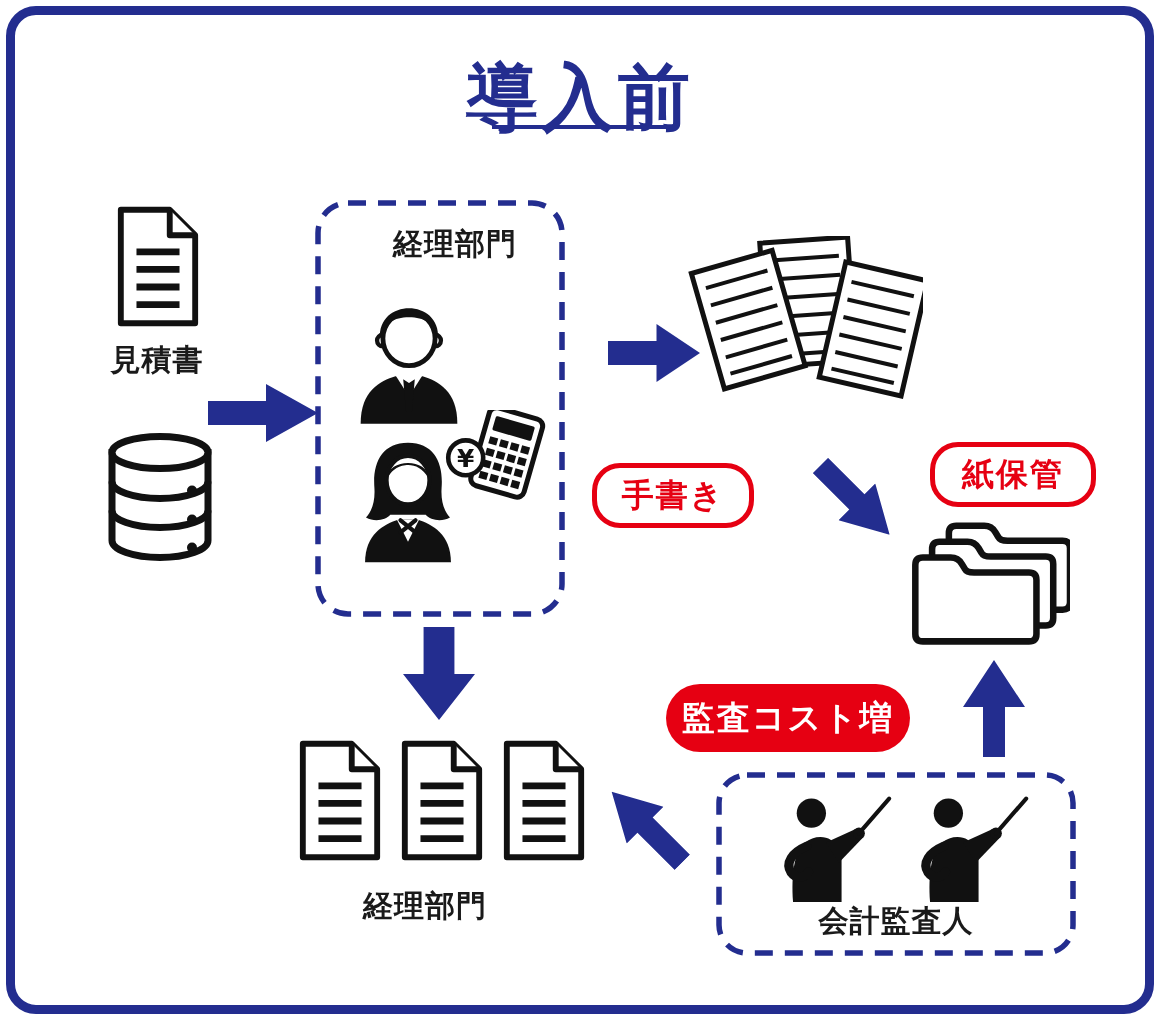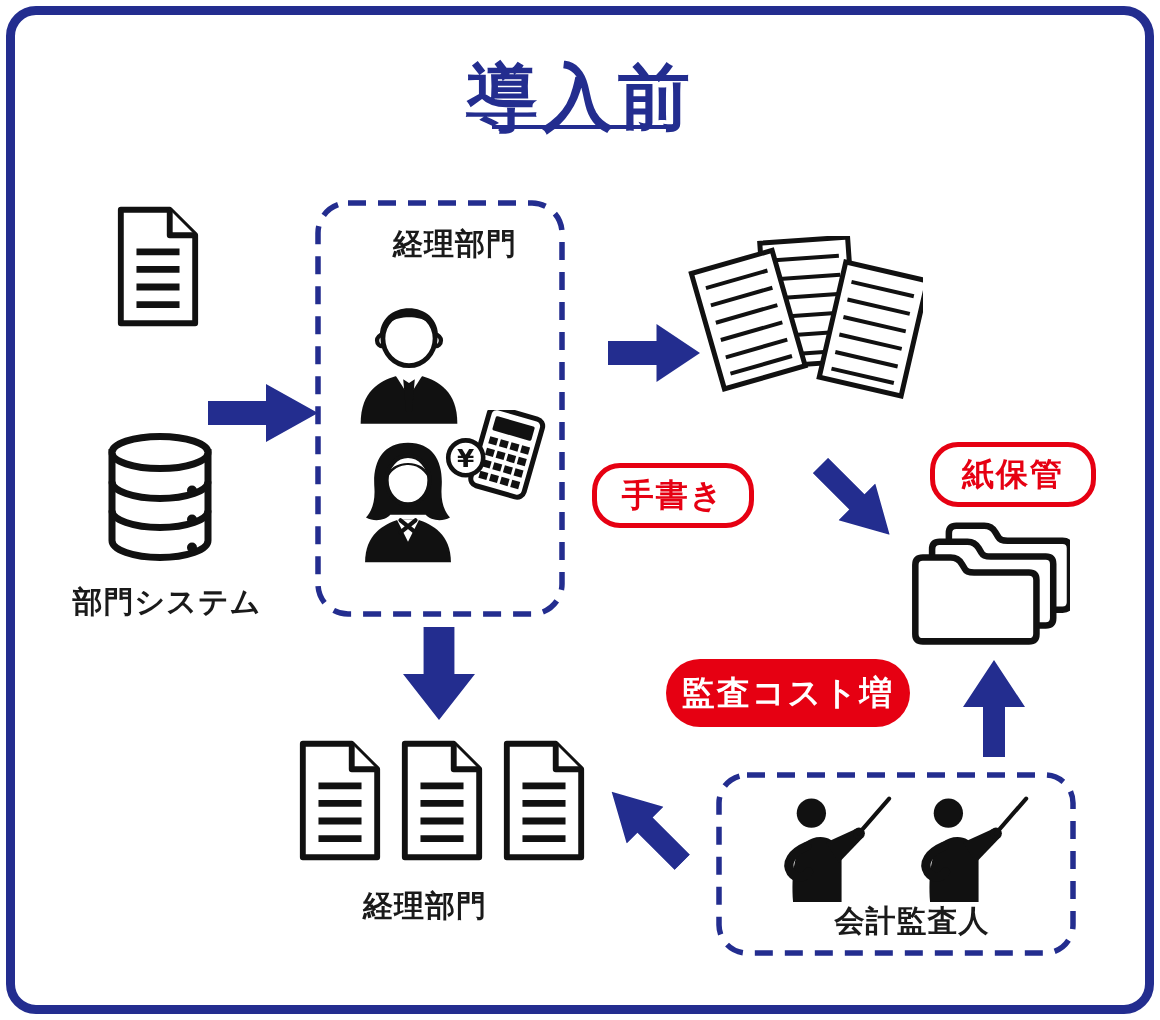--- a/index.html
+++ b/index.html
@@ -43,35 +43,35 @@
   <svg class="abs ink" style="left:113px;top:203px" width="90" height="127" viewBox="0 0 92 126">
     <path d="M8 5 L58 5 L84 31 L84 121 L8 121 Z" fill="#fff" stroke="currentColor" stroke-width="6" stroke-linejoin="round"></path>
     <path d="M58 5 L58 31 L84 31" fill="#fff" stroke="currentColor" stroke-width="6" stroke-linejoin="round"></path>
     <g stroke="currentColor" stroke-width="7">
       <line x1="24" y1="48" x2="68" y2="48"></line>
         <line x1="24" y1="66" x2="68" y2="66"></line>
       <line x1="24" y1="84" x2="68" y2="84"></line>
         <line x1="24" y1="102" x2="68" y2="102"></line>
     </g>
   </svg>
+  <div class="node-label" style="left:77px;top:340px;width:160px">見積書</div>
 
   <svg class="abs arrow" style="left:208px;top:384px" width="110" height="58" viewBox="0 0 110 58">
     <polygon points="0,17 58,17 58,0 110,29 58,58 58,41 0,41" fill="currentColor"></polygon>
   </svg>
 
   <svg class="abs ink" style="left:104px;top:430px" width="112" height="133" viewBox="0 0 112 132">
     <path d="M8 22 V110 C8 119.4 29.5 127 56 127 C82.5 127 104 119.4 104 110 V22 Z" fill="#fff" stroke="currentColor" stroke-width="7"></path>
     <ellipse cx="56" cy="22" rx="48" ry="16" fill="#fff" stroke="currentColor" stroke-width="7"></ellipse>
     <path d="M8 51 C8 60.4 29.5 68 56 68 C82.5 68 104 60.4 104 51" fill="none" stroke="currentColor" stroke-width="7"></path>
     <path d="M8 80 C8 89.4 29.5 97 56 97 C82.5 97 104 89.4 104 80" fill="none" stroke="currentColor" stroke-width="7"></path>
     <circle cx="88" cy="60" r="5" fill="currentColor"></circle>
     <circle cx="88" cy="89" r="5" fill="currentColor"></circle>
     <circle cx="88" cy="117" r="5" fill="currentColor"></circle>
   </svg>
-  <div class="node-label" style="left:47px;top:582px;width:240px">部門システム</div>
 
   <div class="dashed-box" style="left:315px;top:200px;width:250px;height:417px">
     <svg class="border-rect" viewBox="0 0 250 417">
       <rect x="3" y="3" width="244" height="411" rx="30" fill="none" stroke="var(--accent-blue)" stroke-width="5.5" stroke-dasharray="18 12"></rect>
     </svg>
     <div class="node-label" style="left:15px;top:24px;width:250px">経理部門</div>
 
     <svg class="abs ink" style="left:36px;top:86px" width="116" height="140" viewBox="0 0 120 140">
       <circle cx="33" cy="54" r="6" fill="#fff" stroke="currentColor" stroke-width="4.5"></circle>
       <circle cx="87" cy="54" r="6" fill="#fff" stroke="currentColor" stroke-width="4.5"></circle>
@@ -174,21 +174,21 @@
       <path transform="translate(36,-34)" d="M10 46 Q10 38 18 38 L48 38 Q56 38 60 45 L63 50 Q65 54 73 54 L132 54 Q140 54 140 62 L140 120 Q140 128 132 128 L18 128 Q10 128 10 120 Z"></path>
       <path transform="translate(18,-17)" d="M10 46 Q10 38 18 38 L48 38 Q56 38 60 45 L63 50 Q65 54 73 54 L132 54 Q140 54 140 62 L140 120 Q140 128 132 128 L18 128 Q10 128 10 120 Z"></path>
       <path d="M10 46 Q10 38 18 38 L48 38 Q56 38 60 45 L63 50 Q65 54 73 54 L132 54 Q140 54 140 62 L140 120 Q140 128 132 128 L18 128 Q10 128 10 120 Z"></path>
     </g>
   </svg>
 
   <svg class="abs arrow" style="left:963px;top:660px" width="62" height="97" viewBox="0 0 62 97">
     <polygon points="31,0 62,47 42,47 42,97 20,97 20,47 0,47" fill="currentColor"></polygon>
   </svg>
 
-  <div class="badge-solid" style="left:666px;top:659px;width:244px;height:68px">監査コスト増</div>
+  <div class="badge-solid" style="left:666px;top:684px;width:244px;height:68px">監査コスト増</div>
 
   <svg class="abs arrow" style="left:403px;top:627px" width="72" height="93" viewBox="0 0 70 95" preserveAspectRatio="none">
     <polygon points="20,0 50,0 50,48 70,48 35,95 0,48 20,48" fill="currentColor"></polygon>
   </svg>
 
   <svg class="abs ink" style="left:295px;top:737px" width="90" height="127" viewBox="0 0 92 126">
     <path d="M8 5 L58 5 L84 31 L84 121 L8 121 Z" fill="#fff" stroke="currentColor" stroke-width="6" stroke-linejoin="round"></path>
     <path d="M58 5 L58 31 L84 31" fill="#fff" stroke="currentColor" stroke-width="6" stroke-linejoin="round"></path>
     <g stroke="currentColor" stroke-width="7">
       <line x1="24" y1="48" x2="68" y2="48"></line>
@@ -241,16 +241,16 @@
 
     <svg class="abs ink" style="left:185px;top:22px" width="135" height="108" viewBox="0 0 140 118">
       <circle cx="48" cy="21" r="16" fill="currentColor"></circle>
       <path d="M28 118 C26 88 29 63 41 53 C49 46 62 45 69 50 C75 55 79 62 81 70 L81 118 Z" fill="currentColor"></path>
       <polygon points="64,53 97,38 105,47 78,75" fill="currentColor"></polygon>
       <circle cx="100" cy="43" r="6.5" fill="currentColor"></circle>
       <line x1="100" y1="43" x2="133" y2="5" stroke="currentColor" stroke-width="4.5" stroke-linecap="round"></line>
       <path d="M43 57 C27 64 19 75 26 86 C31 93 41 92 45 85" fill="none" stroke="currentColor" stroke-width="10" stroke-linecap="round"></path>
     </svg>
 
-    <div class="node-label" style="left:16px;bottom:14px;width:360px">会計監査人</div>
+    <div class="node-label" style="left:0;bottom:14px;width:360px">会計監査人</div>
   </div>
 
 </div>
 
 </body></html>

